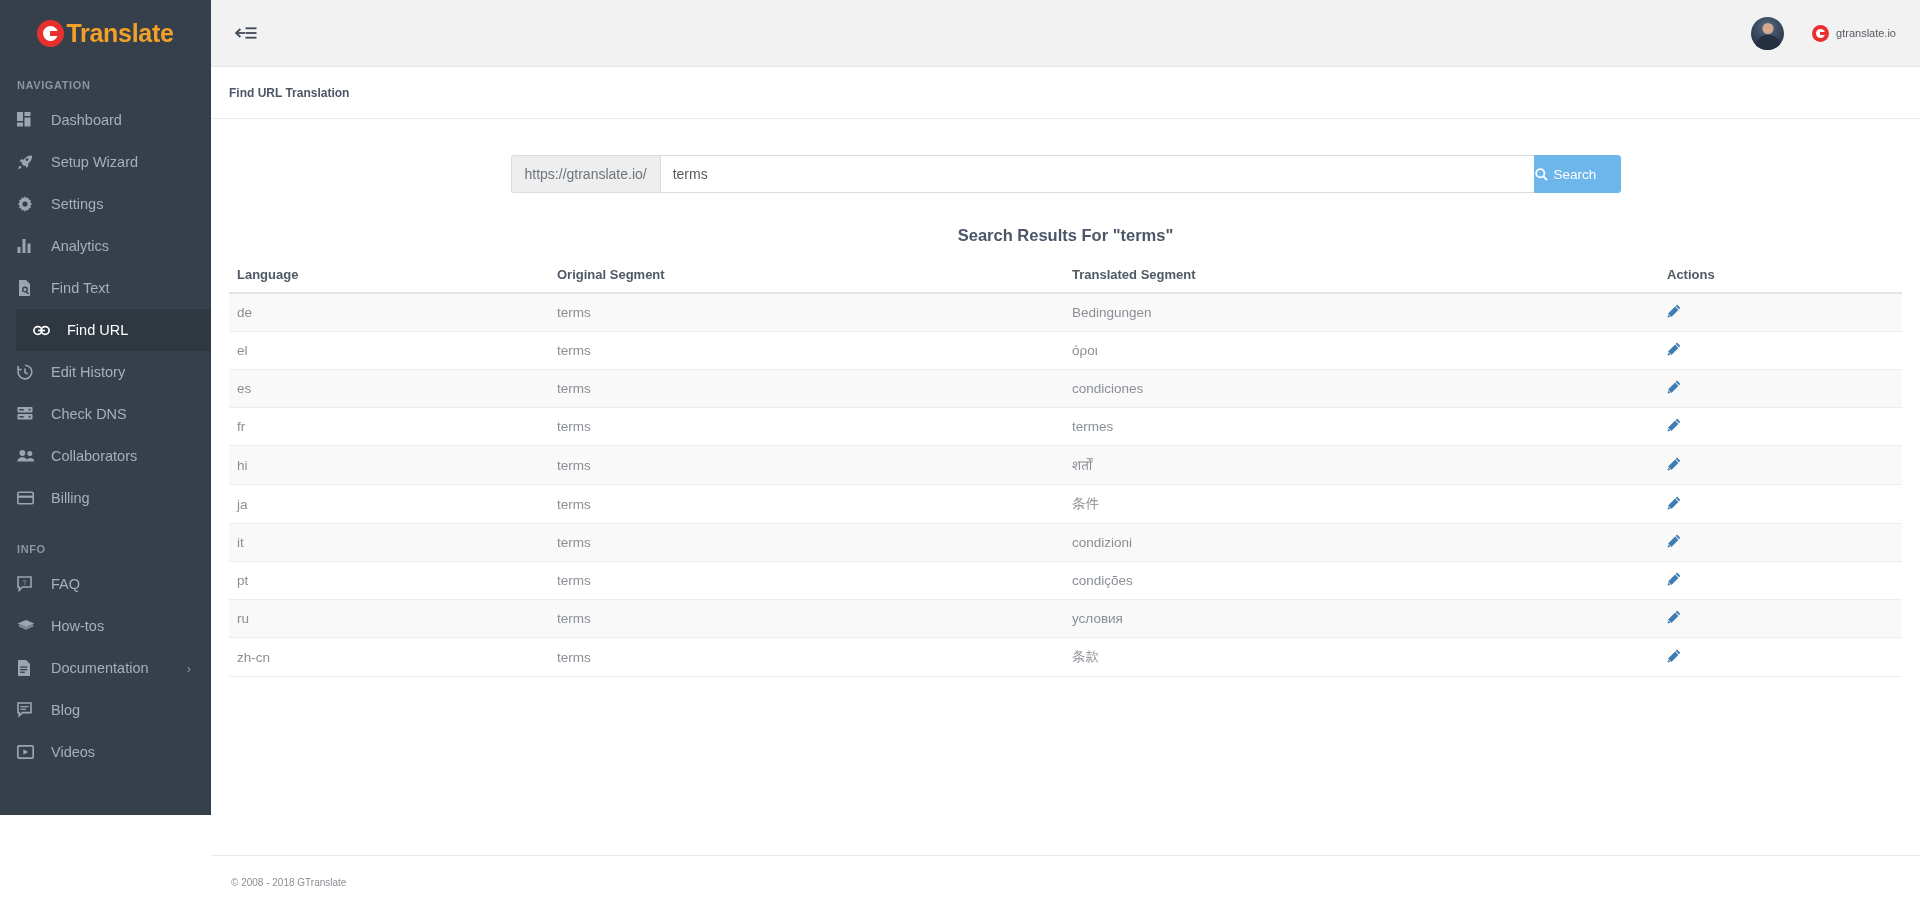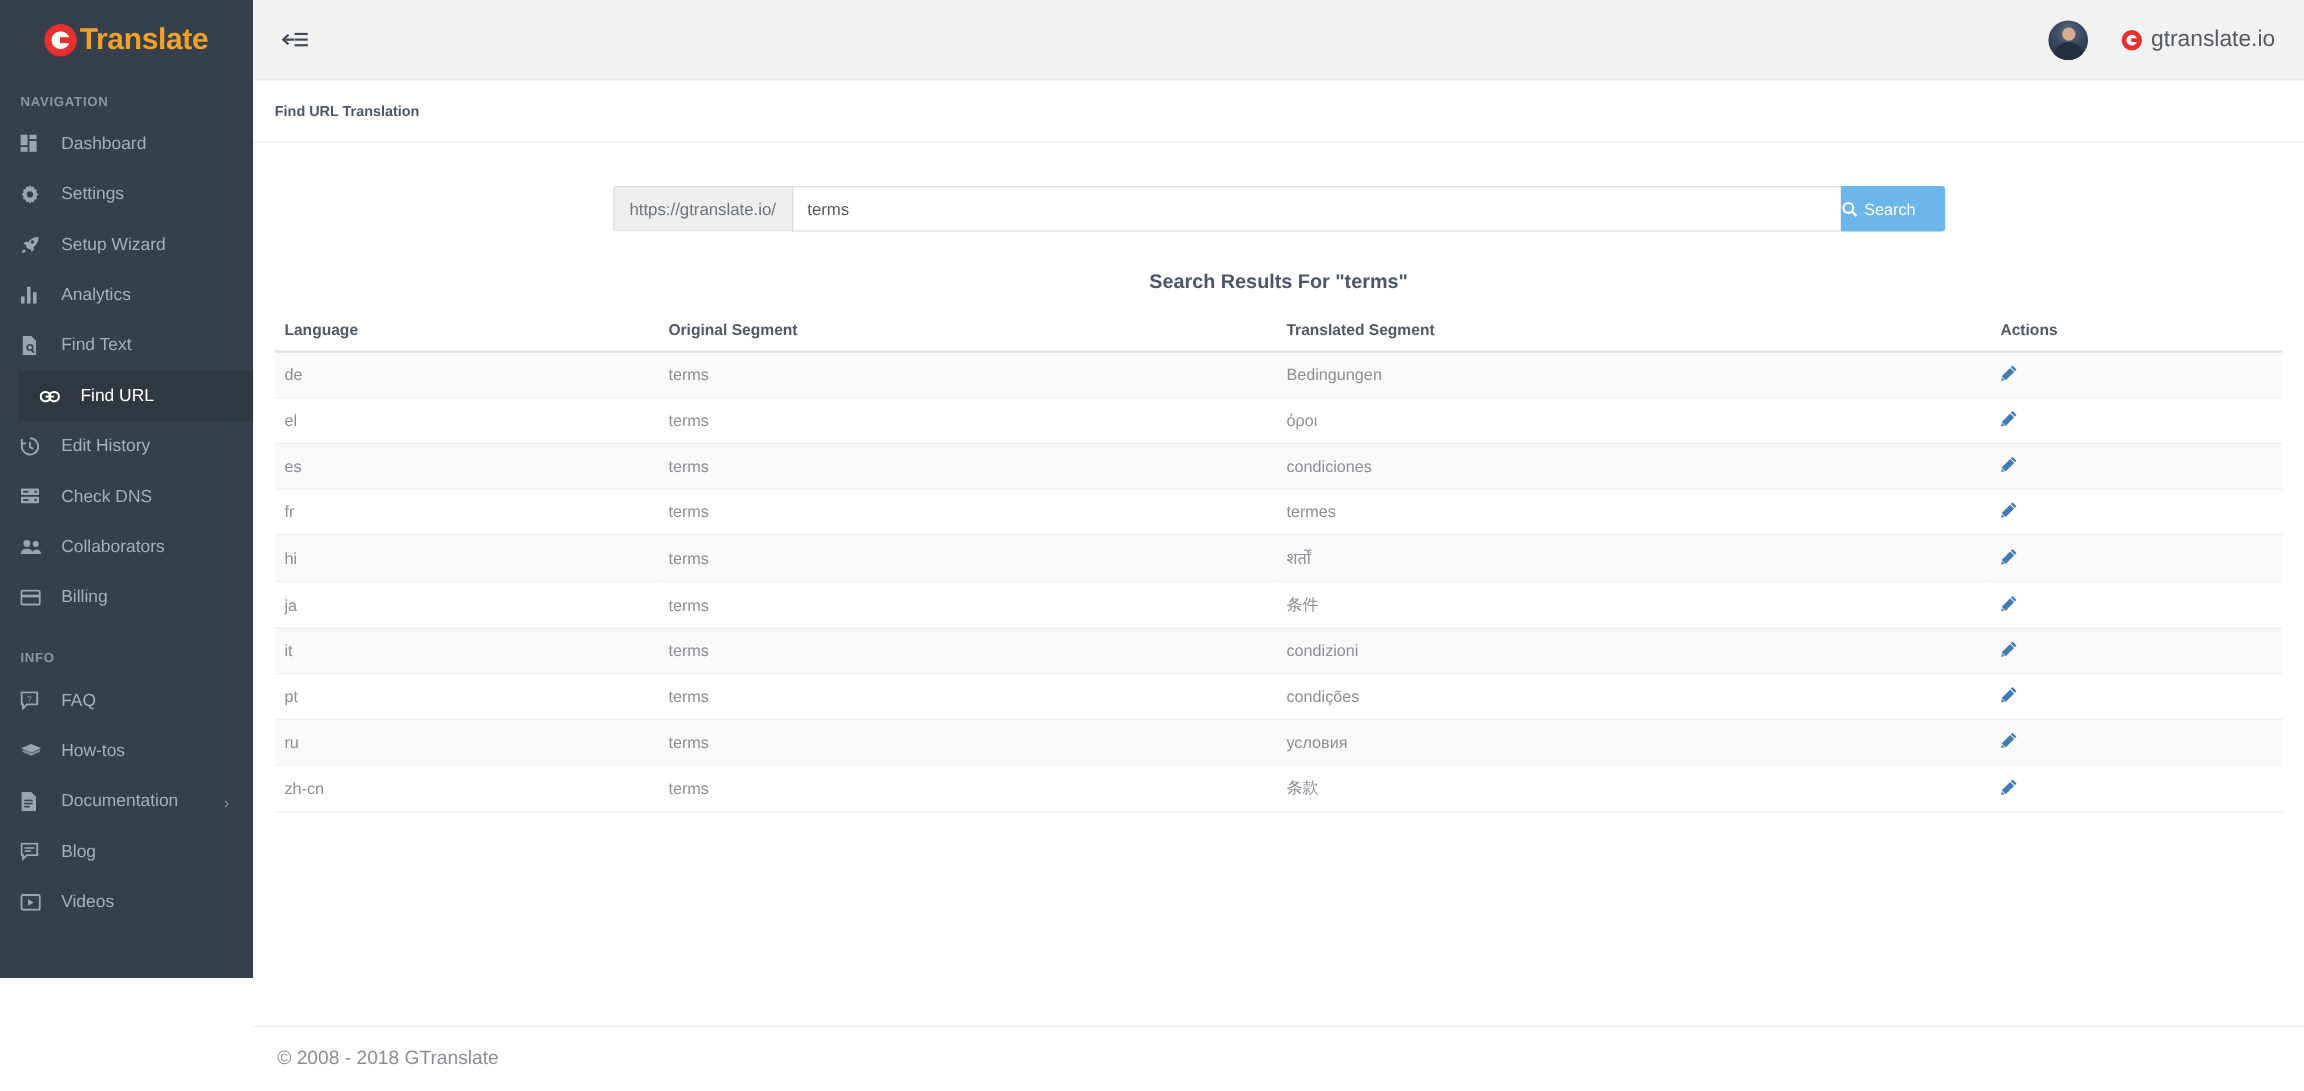--- a/index.html
+++ b/index.html
@@ -162,21 +162,21 @@
     left: 50%; top: 55%;
     transform: translateX(-50%);
     width: 24px; height: 20px;
     border-radius: 11px 11px 0 0;
     background: #24303f;
   }
   .site-name {
     display: flex;
     align-items: center;
     gap: 7px;
-    font-size: 19px;
+    font-size: 11px;
     color: #555b62;
   }
   .site-logo {
     width: 17px; height: 17px;
     border-radius: 50%;
     background: #e8312f;
     position: relative;
     flex: none;
   }
   .site-logo::before {
@@ -311,21 +311,21 @@
     line-height: 0;
   }
 
   .footer {
     height: 54px;
     min-height: 54px;
     display: flex;
     align-items: center;
     padding-left: 20px;
     border-top: 1px solid #e9e9e9;
-    font-size: 16px;
+    font-size: 10px;
     color: #8a8f95;
   }
 </style>
 </head>
 <body>
 
 <div class="app">
 
   <aside class="sidebar">
 
@@ -344,35 +344,35 @@
             <rect x="7.5" y="5.5" width="6" height="9" fill="#9aa5b1"></rect>
             <rect x="0" y="10.5" width="6" height="4" fill="#9aa5b1"></rect>
           </svg>
       </span>
       <span class="nav-label">Dashboard</span>
     </a>
 
     <a class="nav-item" href="#">
       <span class="nav-icon">
         <svg width="16" height="16" viewBox="0 0 16 16">
+            <path d="M14.5 1.5c-3.2 0-6 1.6-8 4.2l-2.1-.5-2 2 2.6 1c-.2.6-.3 1.1-.3 1.5l2.1 2.1c.5 0 1-.1 1.6-.3l1 2.6 2-2-.5-2.1c2.6-2 4.2-4.8 4.2-8zM10 7a1.4 1.4 0 1 1 0-2.8A1.4 1.4 0 0 1 10 7z" fill="#9aa5b1"></path>
+            <path d="M2.2 12.2c-.6.6-.9 2.8-.9 2.8s2.2-.3 2.8-.9a1.35 1.35 0 0 0-1.9-1.9z" fill="#9aa5b1"></path>
+          </svg>
+      </span>
+      <span class="nav-label">Setup Wizard</span>
+    </a>
+
+    <a class="nav-item" href="#">
+      <span class="nav-icon">
+        <svg width="16" height="16" viewBox="0 0 16 16">
             <path d="M8 0l1 1.9 2.1-.5.6 2.1 2.1.6-.5 2.1L15 8l-1.7 1.8.5 2.1-2.1.6-.6 2.1-2.1-.5L8 16l-1-1.9-2.1.5-.6-2.1-2.1-.6.5-2.1L1 8l1.7-1.8-.5-2.1 2.1-.6.6-2.1 2.1.5z" fill="#9aa5b1"></path>
             <circle cx="8" cy="8" r="2.6" fill="#36404a"></circle>
           </svg>
       </span>
       <span class="nav-label">Settings</span>
-    </a>
-
-    <a class="nav-item" href="#">
-      <span class="nav-icon">
-        <svg width="16" height="16" viewBox="0 0 16 16">
-            <path d="M14.5 1.5c-3.2 0-6 1.6-8 4.2l-2.1-.5-2 2 2.6 1c-.2.6-.3 1.1-.3 1.5l2.1 2.1c.5 0 1-.1 1.6-.3l1 2.6 2-2-.5-2.1c2.6-2 4.2-4.8 4.2-8zM10 7a1.4 1.4 0 1 1 0-2.8A1.4 1.4 0 0 1 10 7z" fill="#9aa5b1"></path>
-            <path d="M2.2 12.2c-.6.6-.9 2.8-.9 2.8s2.2-.3 2.8-.9a1.35 1.35 0 0 0-1.9-1.9z" fill="#9aa5b1"></path>
-          </svg>
-      </span>
-      <span class="nav-label">Setup Wizard</span>
     </a>
 
     <a class="nav-item" href="#">
       <span class="nav-icon">
         <svg width="16" height="16" viewBox="0 0 16 16">
             <rect x="0.5" y="9" width="3" height="6" fill="#9aa5b1"></rect>
             <rect x="5.5" y="1" width="3" height="14" fill="#9aa5b1"></rect>
             <rect x="10.5" y="5.5" width="3" height="9.5" fill="#9aa5b1"></rect>
           </svg>
       </span>

